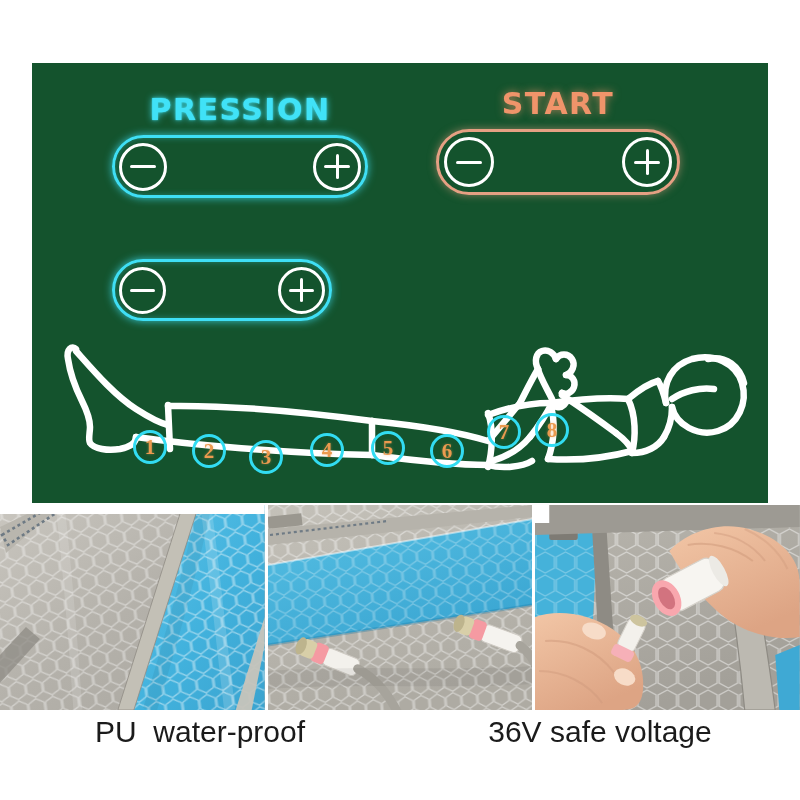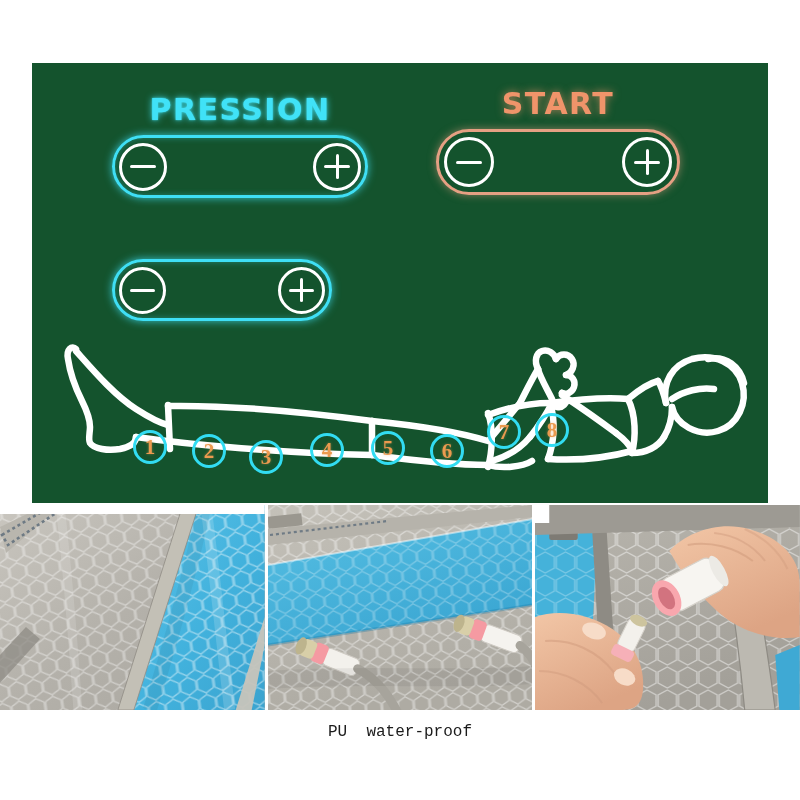--- a/index.html
+++ b/index.html
@@ -169,22 +169,22 @@
     position: absolute;
     left: 0;
     top: 715px;
     width: 800px;
     height: 50px;
     display: flex;
   }
   .caption {
     flex: 1 1 0;
     text-align: center;
-    font-family: Liberation Mono, monospace;
-    font-size: 16px;
+    font-family: Liberation Sans, sans-serif;
+    font-size: 30px;
     color: #1b1b1b;
     line-height: 34px;
     white-space: pre;
   }
 </style>
 </head>
 <body>
 
 <div id="control-panel">
 
@@ -442,13 +442,14 @@
         <ellipse cx="36" cy="0" rx="5" ry="9" fill="#cdc49e"></ellipse>
       </g>
 
       <rect x="0" y="0" width="14" height="18" fill="#ffffff"></rect>
     </svg>
   </div>
 </div>
 
 <div id="caption-row">
   <div class="caption">PU  water-proof</div>
+  <div class="caption">36V safe voltage</div>
 </div>
 
 </body></html>

